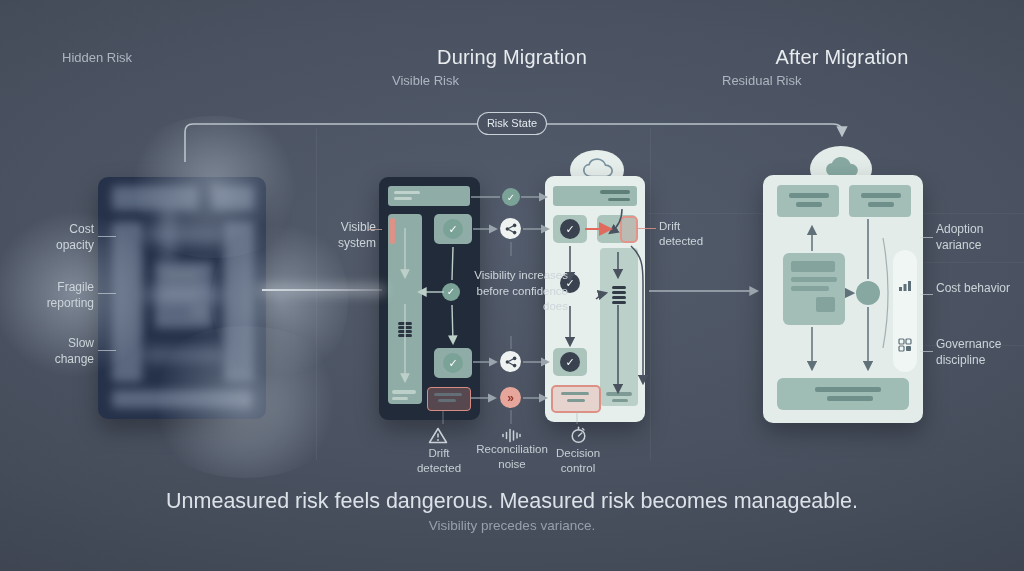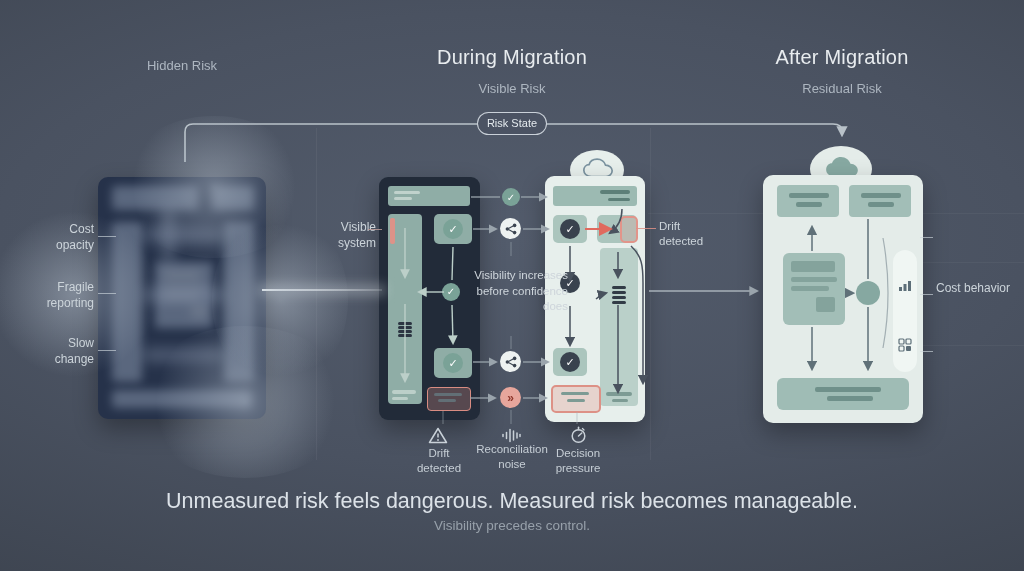--- a/index.html
+++ b/index.html
@@ -5,21 +5,21 @@
   html,body{margin:0;padding:0;background:#2e343f;}
   .stage{position:relative;width:1024px;height:571px;overflow:hidden;
     font-family:"Liberation Sans","DejaVu Sans",sans-serif;
     background:radial-gradient(120% 95% at 50% 42%, #535c6c 0%, #4a5261 42%, #3e4551 76%, #333945 100%);}
   .abs{position:absolute;}
   
   .vline{position:absolute;width:1px;background:rgba(255,255,255,0.05);}
   .hline{position:absolute;height:1px;background:rgba(255,255,255,0.045);}
   
   .col-title{font-size:20px;font-weight:500;color:#e8ecef;text-align:center;letter-spacing:.2px;}
-  .col-sub{font-size:13px;color:#adb6c0;text-align:center;margin-top:12px;}
+  .col-sub{font-size:13px;color:#adb6c0;text-align:left;margin-top:4px;}
   .pill{position:absolute;z-index:6;border:1px solid rgba(224,232,237,.85);border-radius:12px;
     background:#4b5363;color:#e4eaee;font-size:11px;line-height:21px;text-align:center;}
   
   .side-label{position:absolute;z-index:6;font-size:12px;line-height:1.3;color:#ccd4da;}
   .tick{position:absolute;z-index:6;height:1px;background:rgba(205,213,220,.65);}
   
   .panel-dark{position:absolute;z-index:2;background:#222b39;border-radius:9px;
     box-shadow:0 10px 24px rgba(0,0,0,.32);}
   .panel-light{position:absolute;z-index:2;background:#e7efec;border-radius:9px;
     box-shadow:0 10px 24px rgba(0,0,0,.30);}
@@ -237,23 +237,25 @@
           </g>
         <rect x="8" y="8" width="5" height="5" rx="1" fill="#5c6e78"></rect>
       </svg>
     </div>
     <div class="abs" style="left:14px;top:203px;width:132px;height:32px;background:#9fbcb5;border-radius:6px;">
       <div class="stripe" style="left:38px;top:9px;width:66px;height:5px;background:#6f908a;"></div>
       <div class="stripe" style="left:50px;top:18px;width:46px;height:5px;background:#6f908a;"></div>
     </div>
   </div>
 
+  <div class="side-label" style="left:936px;top:222px;width:78px;">Adoption variance</div>
   <div class="tick" style="left:920px;top:237px;width:13px;"></div>
   <div class="side-label" style="left:936px;top:281px;width:78px;">Cost behavior</div>
   <div class="tick" style="left:920px;top:294px;width:13px;"></div>
+  <div class="side-label" style="left:936px;top:337px;width:86px;">Governance discipline</div>
   <div class="tick" style="left:920px;top:351px;width:13px;"></div>
 
   <svg class="abs" style="left:428px;top:427px;z-index:6;" width="20" height="17" viewBox="0 0 20 17">
     <path d="M10 1.5 L18.5 15.5 L1.5 15.5 Z" fill="none" stroke="#c9d1d8" stroke-width="1.5" stroke-linejoin="round"></path>
     <line x1="10" y1="6.5" x2="10" y2="10.5" stroke="#c9d1d8" stroke-width="1.5"></line>
     <circle cx="10" cy="13" r="0.9" fill="#c9d1d8"></circle>
   </svg>
   <div class="ind-label" style="left:408px;top:446px;width:62px;">Drift detected</div>
 
   <svg class="abs" style="left:501px;top:428px;z-index:6;" width="21" height="15" viewBox="0 0 21 15">
@@ -267,24 +269,24 @@
     </g>
   </svg>
   <div class="ind-label" style="left:474px;top:442px;width:76px;">Reconciliation noise</div>
 
   <svg class="abs" style="left:570px;top:426px;z-index:6;" width="17" height="18" viewBox="0 0 17 18">
     <circle cx="8.5" cy="10" r="6.3" fill="none" stroke="#c9d1d8" stroke-width="1.5"></circle>
     <line x1="8.5" y1="10" x2="11.8" y2="7" stroke="#c9d1d8" stroke-width="1.5" stroke-linecap="round"></line>
     <line x1="8.5" y1="3.7" x2="8.5" y2="1.2" stroke="#c9d1d8" stroke-width="1.5" stroke-linecap="round"></line>
     <line x1="12.5" y1="2.5" x2="14" y2="4" stroke="#c9d1d8" stroke-width="1.3" stroke-linecap="round"></line>
   </svg>
-  <div class="ind-label" style="left:545px;top:446px;width:66px;">Decision pressure</div>
+  <div class="ind-label" style="left:545px;top:446px;width:66px;">Decision control</div>
 
   <div class="footer-main" style="top:489px;">Unmeasured risk feels dangerous. Measured risk becomes manageable.</div>
-  <div class="footer-sub" style="top:518px;">Visibility precedes control.</div>
+  <div class="footer-sub" style="top:518px;">Visibility precedes variance.</div>
 
   <svg class="overlay" width="1024" height="571" viewBox="0 0 1024 571">
     <defs>
       <marker id="mLight" markerWidth="7" markerHeight="7" refX="5.5" refY="3.5" orient="auto">
           <path d="M0,0 L7,3.5 L0,7 Z" fill="#cdd6db"></path>
         </marker>
       <marker id="mGray" markerWidth="7" markerHeight="7" refX="5.5" refY="3.5" orient="auto">
           <path d="M0,0 L7,3.5 L0,7 Z" fill="#9aa4ac"></path>
         </marker>
       <marker id="mDark" markerWidth="7" markerHeight="7" refX="5.5" refY="3.5" orient="auto">

